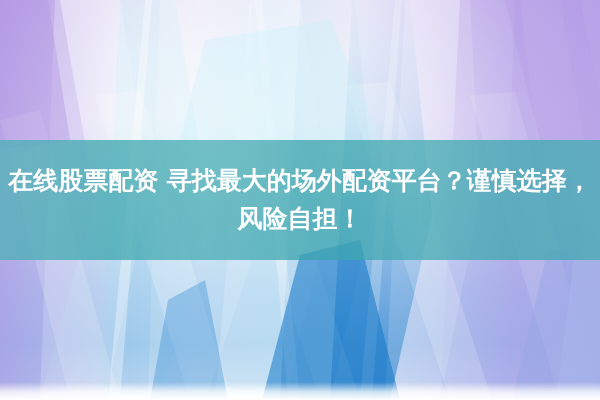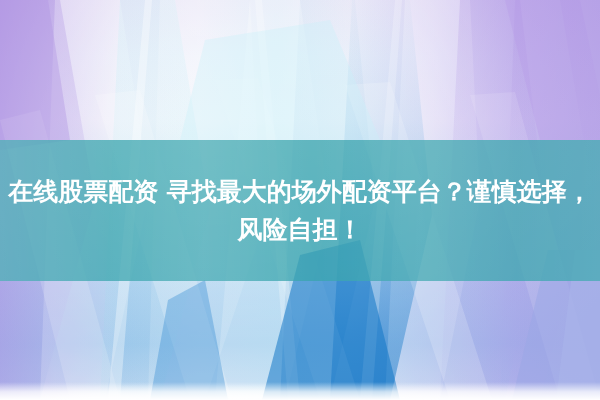--- a/index.html
+++ b/index.html
@@ -61,21 +61,21 @@
     inset: 0;
   }
   .facets svg { display: block; width: 600px; height: 400px; }
 
   
   .band {
     position: absolute;
     left: 0;
     top: 140px;
     width: 600px;
-    height: 141px;
+    height: 120px;
     background: rgba(56,164,174,0.76);
     display: flex;
     align-items: center;
     justify-content: center;
     box-sizing: border-box;
     padding: 14px 2px;
   }
   .band-sheen {
     position: absolute;
     inset: 0;

